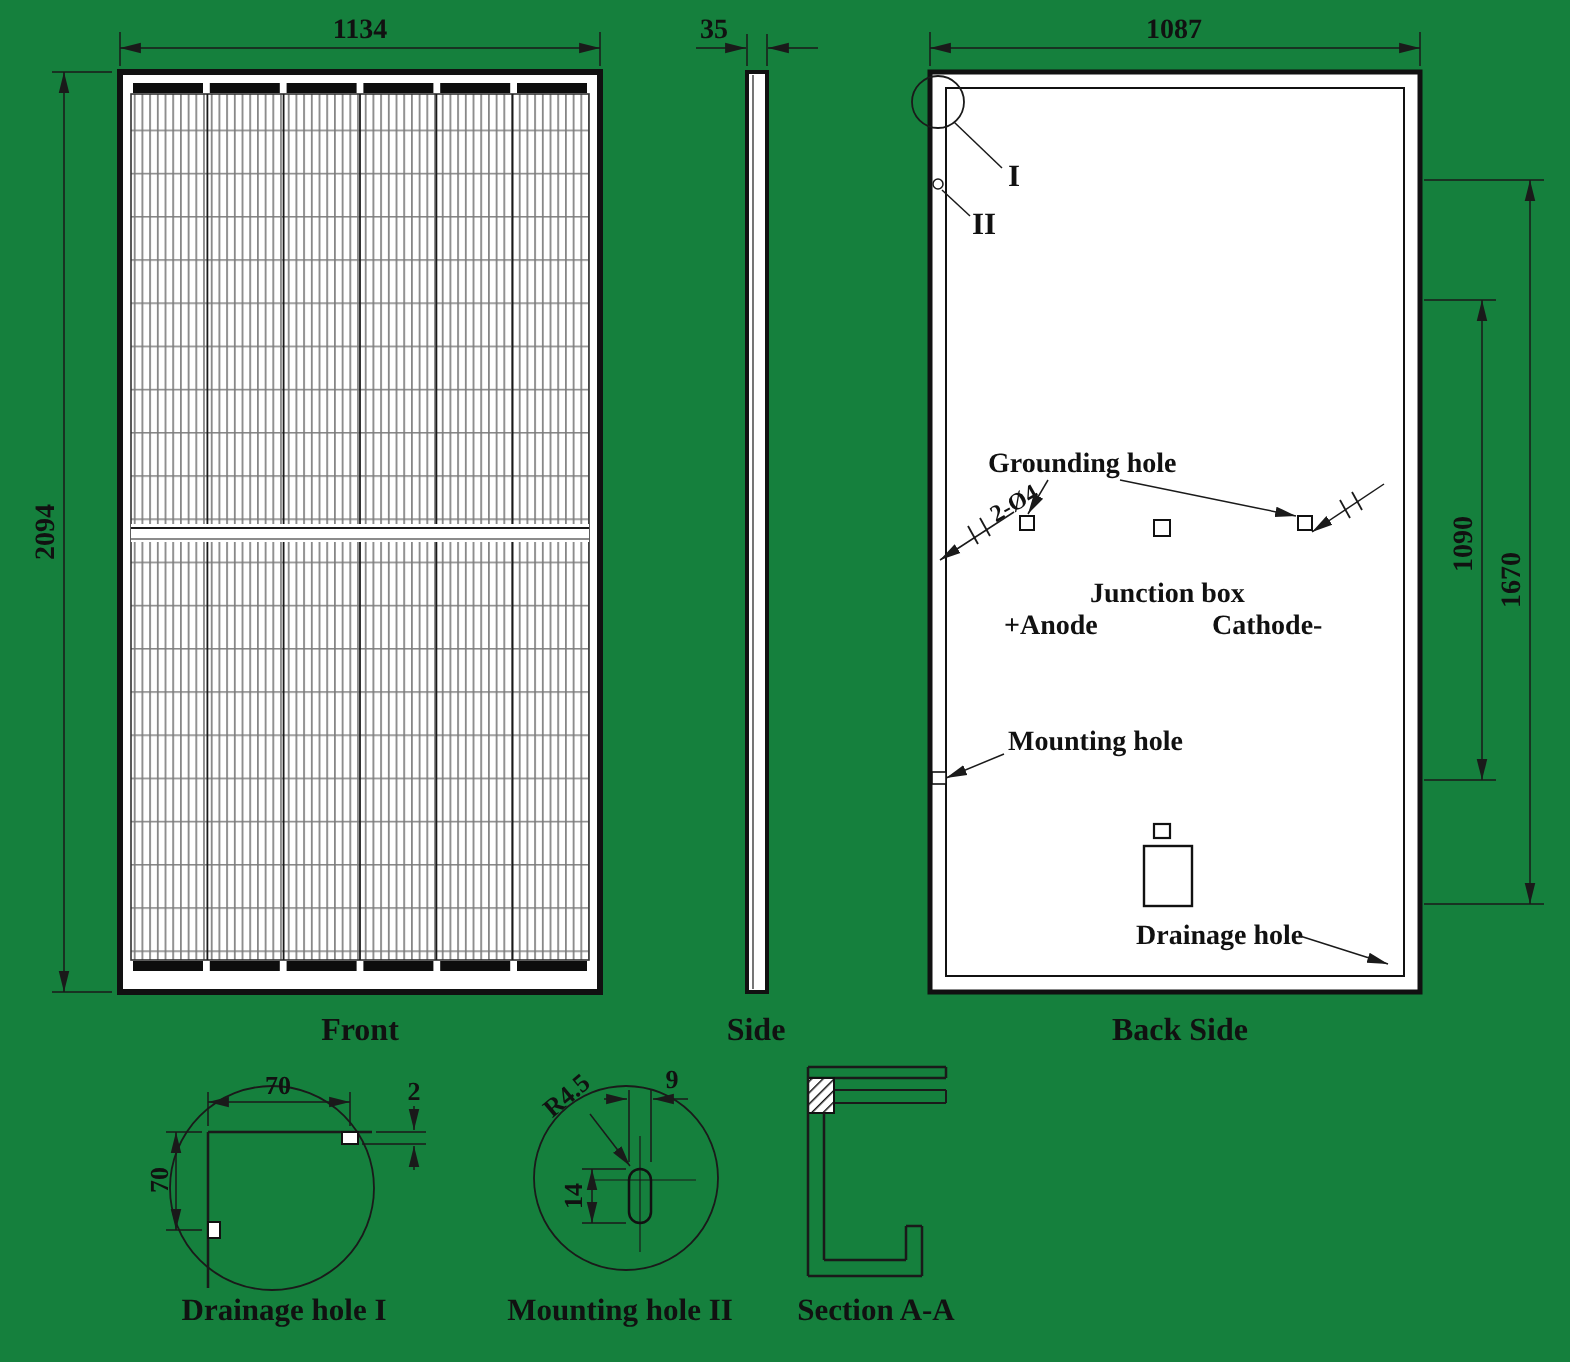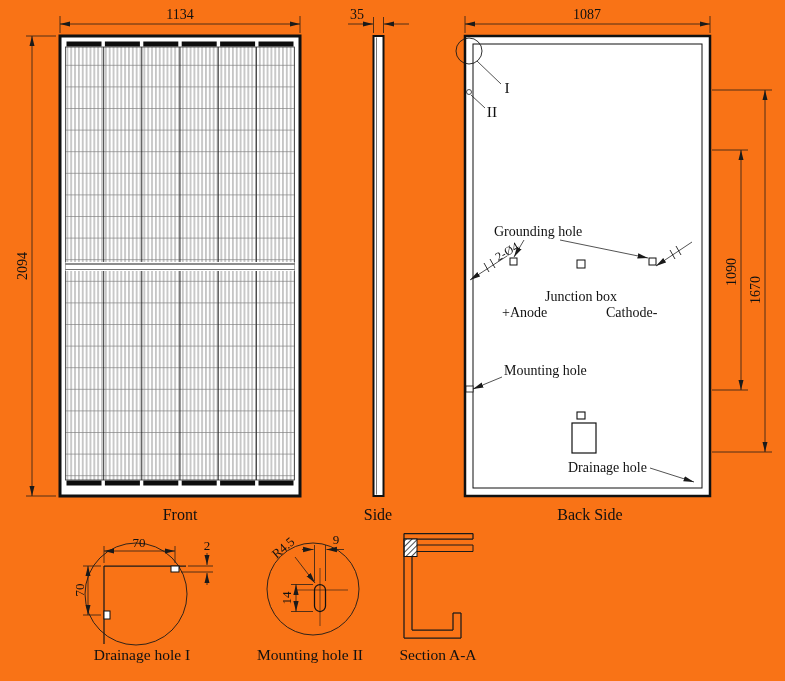--- a/index.html
+++ b/index.html
@@ -1,16 +1,16 @@
 <!DOCTYPE html>
 <html><head>
 <meta charset="utf-8">
 <style>
   html,body{margin:0;padding:0;background:#fff;}
-  .stage{width:785px;height:681px;position:relative;background:#f97316;overflow:hidden;}
+  .stage{width:785px;height:681px;position:relative;background:#15803d;overflow:hidden;font-weight:bold;}
   svg{display:block;}
   text{font-family:"Liberation Serif","DejaVu Serif",serif;fill:#111;}
   .t12{font-size:12px;} .t13{font-size:13px;} .t14{font-size:14px;} .t15{font-size:15.5px;} .t16{font-size:16px;}
   .ln{stroke:#1a1a1a;fill:none;}
   .w06{stroke-width:.6;} .w07{stroke-width:.75;} .w09{stroke-width:.9;} .w1{stroke-width:1;}
   .w12{stroke-width:1.25;}
 </style>
 </head>
 <body>
 

